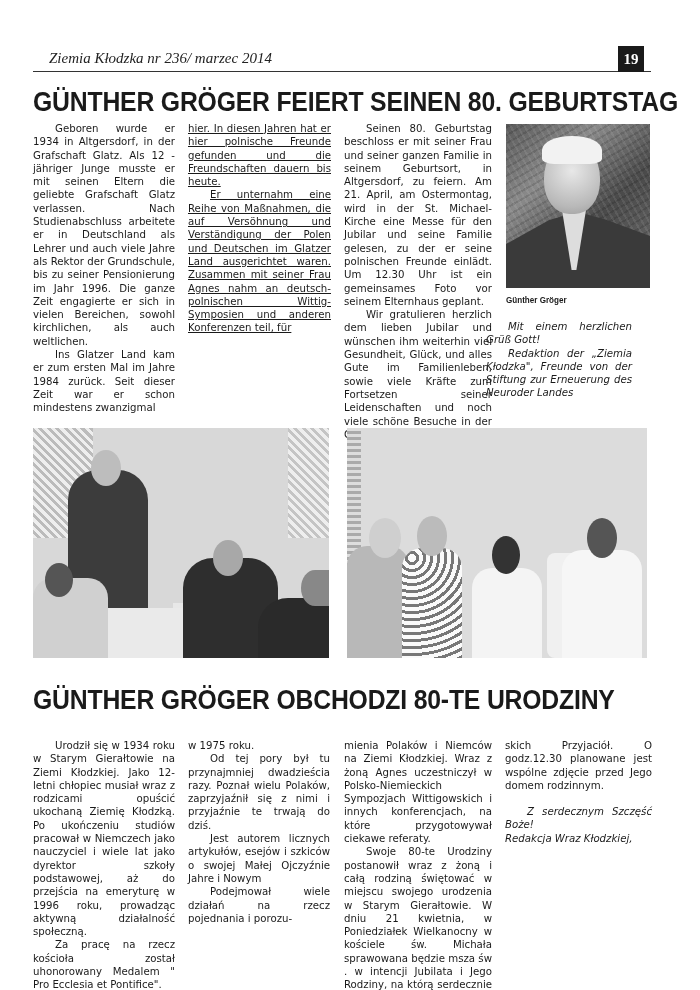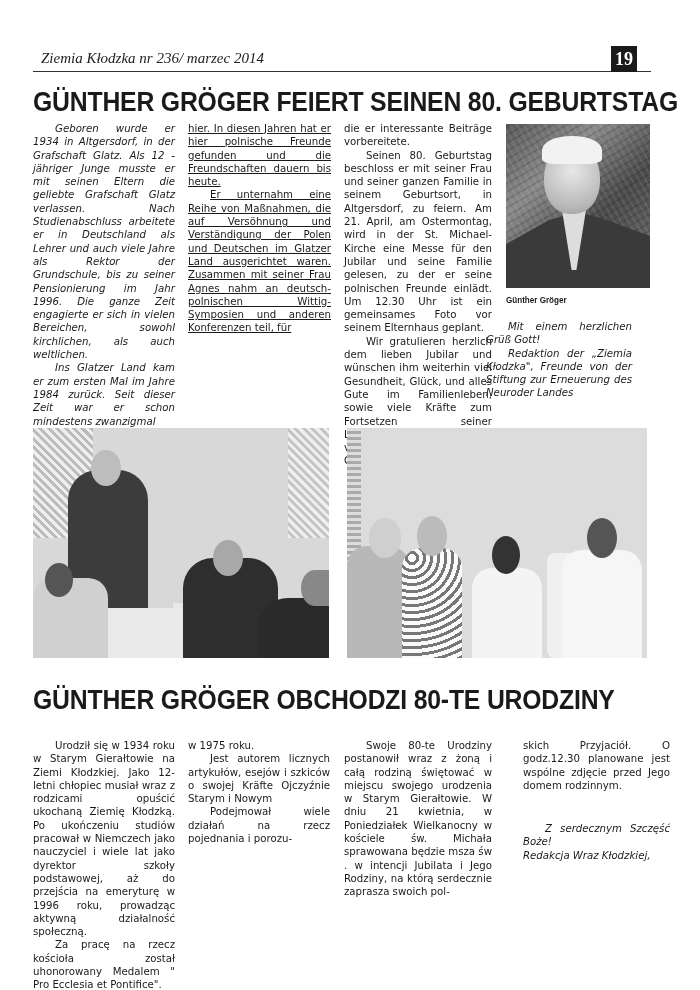--- a/index.html
+++ b/index.html
@@ -1,66 +1,65 @@
 <!DOCTYPE html>
 <html><head>
 <meta charset="utf-8">
 <style>
   html,body{margin:0;padding:0;background:#fff;}
   body{width:700px;height:990px;position:relative;overflow:hidden;font-family:"DejaVu Sans",sans-serif;color:#1a1a1a;}
   .header{position:absolute;left:33px;top:48px;width:618px;height:23px;border-bottom:1px solid #333;}
-  .header .title{position:absolute;left:8px;top:2px;font-family:"Liberation Serif",serif;font-style:italic;font-size:15px;color:#222;}
-  .pagenum{position:absolute;right:14px;top:-2px;width:26px;height:26px;background:#1a1a1a;color:#fff;font-family:"Liberation Serif",serif;font-weight:bold;font-size:18px;text-align:center;line-height:26px;}
+  .header .title{position:absolute;left:16px;top:2px;font-family:"Liberation Serif",serif;font-style:italic;font-size:15px;color:#222;}
+  .pagenum{position:absolute;right:7px;top:-2px;width:26px;height:26px;background:#1a1a1a;color:#fff;font-family:"Liberation Serif",serif;font-weight:bold;font-size:15px;text-align:center;line-height:26px;}
   h1{position:absolute;left:33px;margin:0;font-family:"Liberation Sans",sans-serif;font-weight:bold;font-size:27.5px;letter-spacing:-0.2px;color:#1a1a1a;transform:scaleX(0.9);transform-origin:left;white-space:nowrap;}
   #h1a{top:86px;}
   #h1b{top:684px;}
   .col{position:absolute;font-family:"DejaVu Sans",sans-serif;font-size:10.2px;line-height:13.3px;text-align:justify;hyphens:manual;}
   .col p{margin:0;text-indent:22px;}
   .col p.noindent{text-indent:0;}
   .col .ital{font-style:italic;}
-  #c1{left:33px;top:122px;width:142px;font-style:italic;}
+  #c1{left:33px;top:122px;width:142px;}
   #c2{left:188px;top:122px;width:143px;text-decoration:underline;}
   #c3{left:344px;top:122px;width:148px;}
   #c4{left:486px;top:320px;width:146px;}
   .portrait{position:absolute;left:506px;top:124px;width:144px;height:164px;background:linear-gradient(135deg,#5a5a5a 0%,#8a8a8a 30%,#4a4a4a 60%,#6e6e6e 100%);overflow:hidden;}
   .portrait .bg{position:absolute;inset:0;background:repeating-linear-gradient(60deg,rgba(255,255,255,.08) 0 2px,transparent 2px 6px),repeating-linear-gradient(-30deg,rgba(0,0,0,.12) 0 2px,transparent 2px 7px);}
   .portrait .face{position:absolute;left:38px;top:18px;width:56px;height:72px;border-radius:50% 50% 45% 45%;background:radial-gradient(circle at 50% 40%,#e8e8e8,#b8b8b8 70%,#9a9a9a);}
   .portrait .hair{position:absolute;left:36px;top:12px;width:60px;height:28px;border-radius:50% 50% 20% 20%;background:#f2f2f2;}
   .portrait .body{position:absolute;left:0;top:88px;width:144px;height:80px;background:#3a3a3a;clip-path:polygon(0 40%,30% 10%,50% 0,70% 10%,100% 30%,100% 100%,0 100%);}
   .portrait .shirt{position:absolute;left:56px;top:86px;width:24px;height:60px;background:#ddd;clip-path:polygon(0 0,100% 0,60% 100%,40% 100%);}
   .caption{position:absolute;left:506px;top:294px;font-family:"Liberation Sans",sans-serif;font-weight:bold;font-size:9.5px;transform:scaleX(0.85);transform-origin:left;}
   .photo{position:absolute;top:428px;height:230px;background:#d8d8d8;overflow:hidden;}
   #photo1{left:33px;width:296px;}
   #photo2{left:347px;width:300px;background:#dcdcdc;}
   .photo .shape{position:absolute;}
   #c5{left:33px;top:739px;width:142px;}
   #c6{left:188px;top:739px;width:142px;}
   #c7{left:344px;top:739px;width:148px;}
-  #c8{left:523px;top:739px;width:147px;}
+  #c8{left:505px;top:739px;width:147px;}
 </style>
 </head>
 <body>
 
 <div class="header">
   <span class="title">Ziemia Kłodzka nr 236/ marzec 2014</span>
   <span class="pagenum">19</span>
 </div>
 
 <h1 id="h1a">GÜNTHER GRÖGER FEIERT SEINEN 80. GEBURTSTAG</h1>
 
 <div class="col" id="c1">
   <p>Geboren wurde er 1934 in Altgersdorf, in der Grafschaft Glatz. Als 12 - jähriger Junge musste er mit seinen Eltern die geliebte Grafschaft Glatz verlassen. Nach Studienabschluss arbeitete er in Deutschland als Lehrer und auch viele Jahre als Rektor der Grundschule, bis zu seiner Pensionierung im Jahr 1996. Die ganze Zeit engagierte er sich in vielen Bereichen, sowohl kirchlichen, als auch weltlichen.</p>
   <p>Ins Glatzer Land kam er zum ersten Mal im Jahre 1984 zurück. Seit dieser Zeit war er schon mindestens zwanzigmal</p>
 </div>
 <div class="col" id="c2">
   <p class="noindent">hier. In diesen Jahren hat er hier polnische Freunde gefunden und die Freundschaften dauern bis heute.</p>
   <p>Er unternahm eine Reihe von Maßnahmen, die auf Versöhnung und Verständigung der Polen und Deutschen im Glatzer Land ausgerichtet waren. Zusammen mit seiner Frau Agnes nahm an deutsch-polnischen Wittig-Symposien und anderen Konferenzen teil, für</p>
 </div>
 <div class="col" id="c3">
-  <p class="noindent">die er interessante Beiträge vorbereitete.</p>
   <p>Seinen 80. Geburtstag beschloss er mit seiner Frau und seiner ganzen Familie in seinem Geburtsort, in Altgersdorf, zu feiern. Am 21. April, am Ostermontag, wird in der St. Michael-Kirche eine Messe für den Jubilar und seine Familie gelesen, zu der er seine polnischen Freunde einlädt. Um 12.30 Uhr ist ein gemeinsames Foto vor seinem Elternhaus geplant.</p>
   <p>Wir gratulieren herzlich dem lieben Jubilar und wünschen ihm weiterhin viel Gesundheit, Glück, und alles Gute im Familienleben, sowie viele Kräfte zum Fortsetzen seiner Leidenschaften und noch viele schöne Besuche in der Grafschaft Glatz.</p>
 </div>
 
 <div class="portrait">
   <div class="bg"></div>
   <div class="body"></div>
   <div class="shirt"></div>
   <div class="face"></div>
   <div class="hair"></div>
@@ -103,24 +102,26 @@
 
 <h1 id="h1b">GÜNTHER GRÖGER OBCHODZI 80-TE URODZINY</h1>
 
 <div class="col" id="c5">
   <p>Urodził się w 1934 roku w Starym Gierałtowie na Ziemi Kłodzkiej. Jako 12-letni chłopiec musiał wraz z rodzicami opuścić ukochaną Ziemię Kłodzką. Po ukończeniu studiów pracował w Niemczech jako nauczyciel i wiele lat jako dyrektor szkoły podstawowej, aż do przejścia na emeryturę w 1996 roku, prowadząc aktywną działalność społeczną.</p>
   <p>Za pracę na rzecz kościoła został uhonorowany Medalem " Pro Ecclesia et Pontifice".</p>
 
 </div>
 <div class="col" id="c6">
   <p class="noindent">w 1975 roku.</p>
-  <p>Jest autorem licznych artykułów, esejów i szkiców o swojej Kräfte Ojczyźnie Starym i Nowym</p>
+  <p>Od tej pory był tu przynajmniej dwadzieścia razy. Poznał wielu Polaków, zaprzyjaźnił się z nimi i przyjaźnie te trwają do dziś.</p>
+  <p>Jest autorem licznych artykułów, esejów i szkiców o swojej Małej Ojczyźnie Jahre i Nowym</p>
   <p>Podejmował wiele działań na rzecz pojednania i porozu-</p>
 </div>
 <div class="col" id="c7">
+  <p class="noindent">mienia Polaków i Niemców na Ziemi Kłodzkiej. Wraz z żoną Agnes uczestniczył w Polsko-Niemieckich Sympozjach Wittigowskich i innych konferencjach, na które przygotowywał ciekawe referaty.</p>
   <p>Swoje 80-te Urodziny postanowił wraz z żoną i całą rodziną świętować w miejscu swojego urodzenia w Starym Gierałtowie. W dniu 21 kwietnia, w Poniedziałek Wielkanocny w kościele św. Michała sprawowana będzie msza św . w intencji Jubilata i Jego Rodziny, na którą serdecznie zaprasza swoich pol-</p>
 </div>
 <div class="col" id="c8">
   <p class="noindent">skich Przyjaciół. O godz.12.30 planowane jest wspólne zdjęcie przed Jego domem rodzinnym.</p>
-  <p class="ital" style="margin-top:30px">Z serdecznym Szczęść Boże!</p>
+  <p class="ital" style="margin-top:13px">Z serdecznym Szczęść Boże!</p>
   <p class="ital noindent">Redakcja Wraz Kłodzkiej,</p>
 
 </div>
 
 </body></html>

